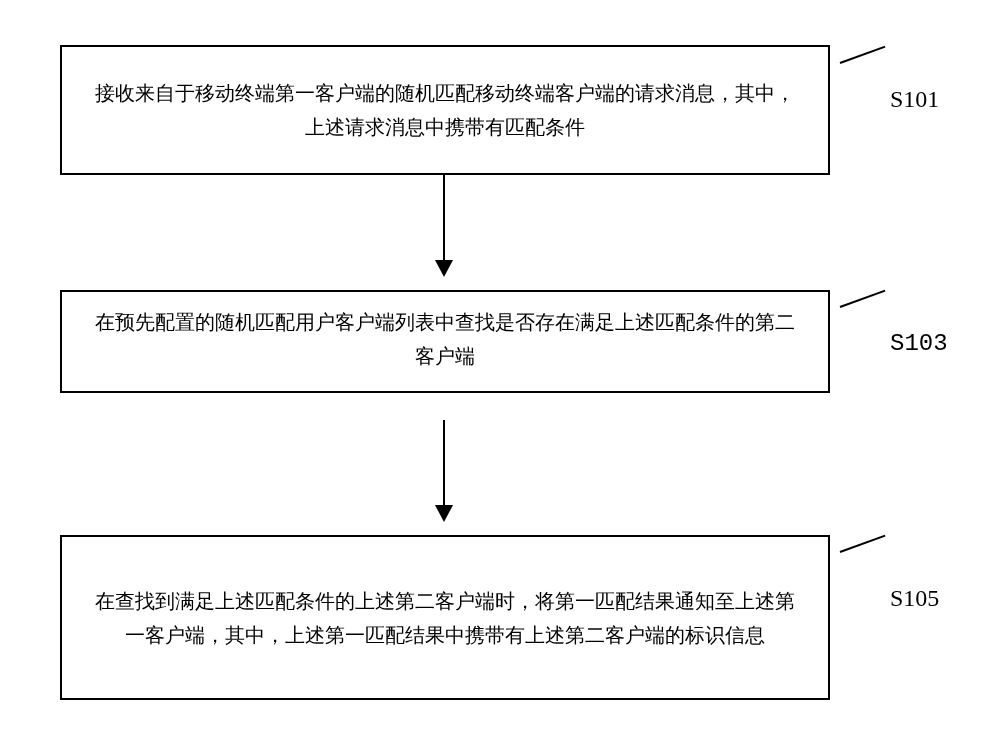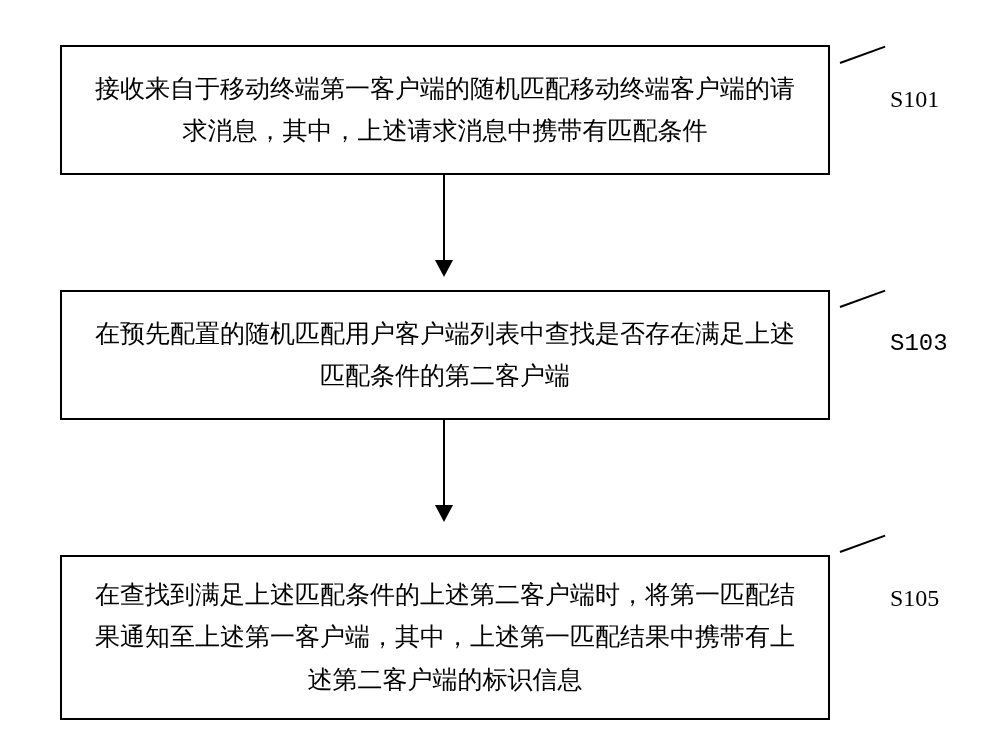--- a/index.html
+++ b/index.html
@@ -21,37 +21,37 @@
     }
     .flow-box {
       position: absolute;
       border: 2px solid #000;
       background: #fff;
       padding: 18px 30px;
       display: flex;
       align-items: center;
       justify-content: center;
       text-align: center;
-      font-size: 25px;
+      font-size: 20px;
       line-height: 1.7;
       left: 60px;
       width: 770px;
     }
     .flow-box-1 {
       top: 45px;
       height: 130px;
     }
     .flow-box-2 {
       top: 290px;
-      height: 130px;
+      height: 103px;
+      align-items: flex-end;
     }
     .flow-box-3 {
       top: 535px;
       height: 165px;
-      margin-top: 20px;
     }
     .step-label {
       position: absolute;
       font-size: 24px;
       font-family: "Times New Roman", serif;
       margin-top: 40px;
     }
     .step-label-1 {
       top: 46px;
       left: 890px;

